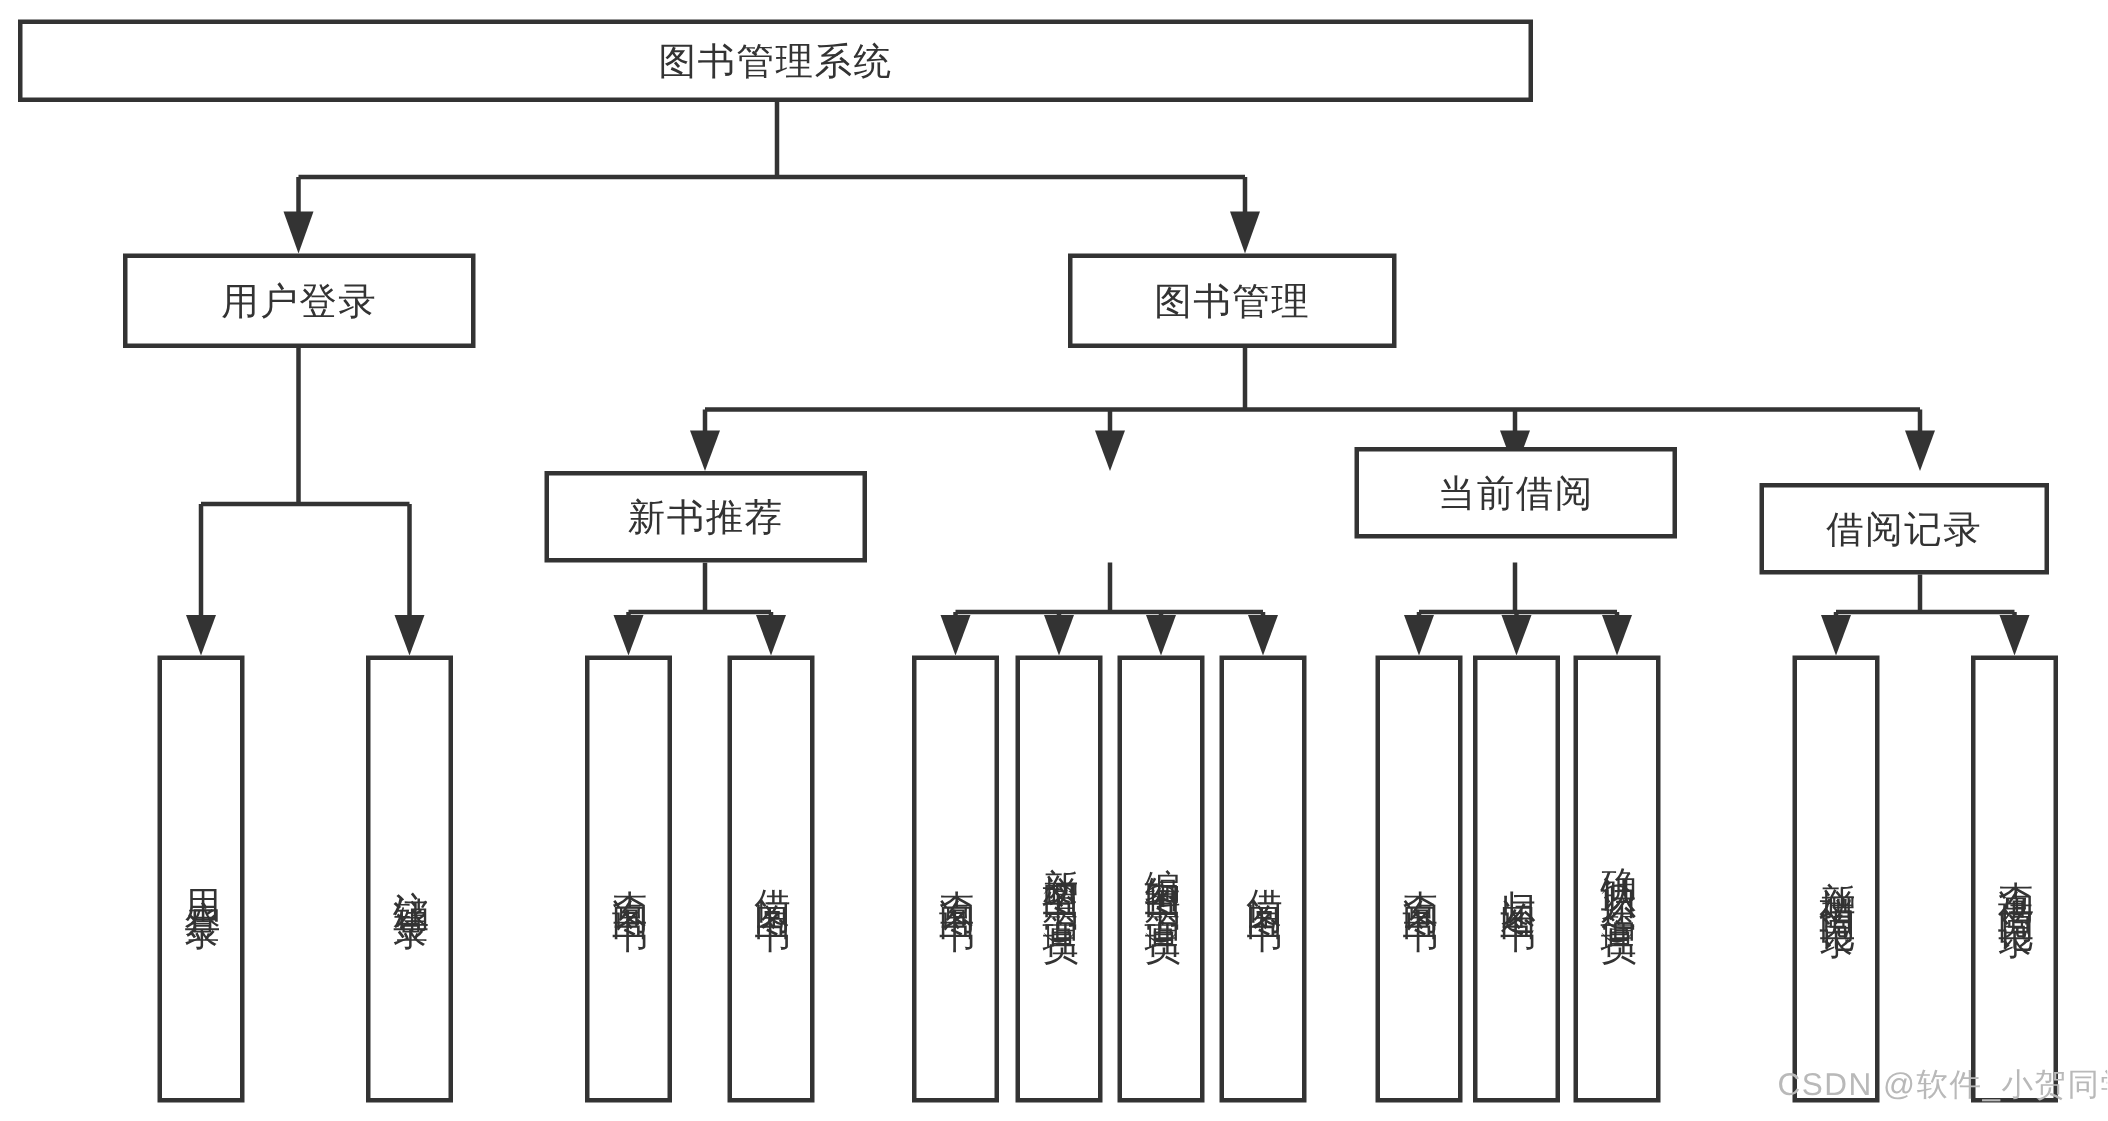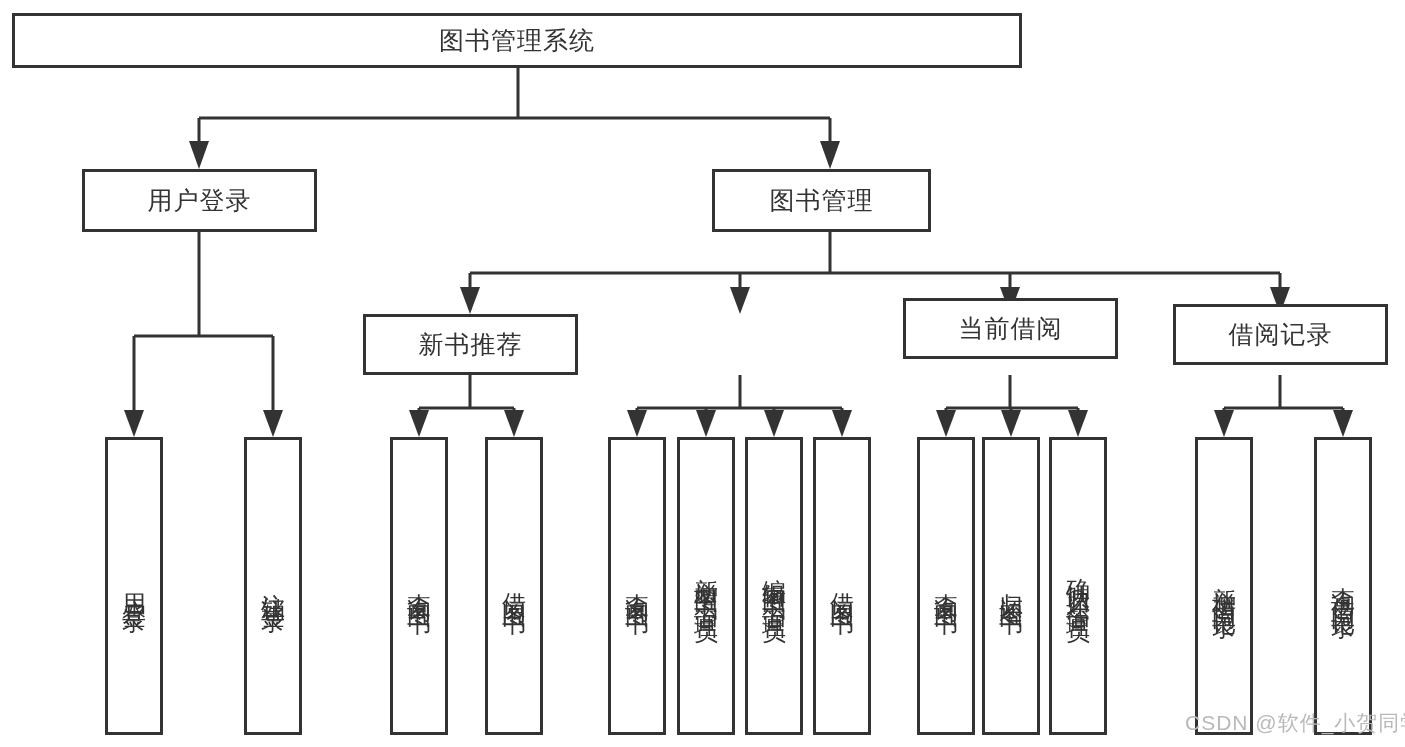--- a/index.html
+++ b/index.html
@@ -98,21 +98,21 @@
   <div class="box h" style="left:712px;top:169px;width:219px;height:63px">
     <span>图书管理</span>
   </div>
 
   <div class="box h" style="left:363px;top:314px;width:215px;height:61px">
     <span>新书推荐</span>
   </div>
   <div class="box h" style="left:903px;top:298px;width:215px;height:61px">
     <span>当前借阅</span>
   </div>
-  <div class="box h" style="left:1173px;top:304px;width:215px;height:61px">
+  <div class="box h" style="left:1173px;top:322px;width:193px;height:61px">
     <span>借阅记录</span>
   </div>
 
   <div class="box v" style="left:105px;top:437px;width:58px;height:298px">
     <span>用户登录</span>
   </div>
   <div class="box v" style="left:244px;top:437px;width:58px;height:298px">
     <span>注销登录</span>
   </div>
 

